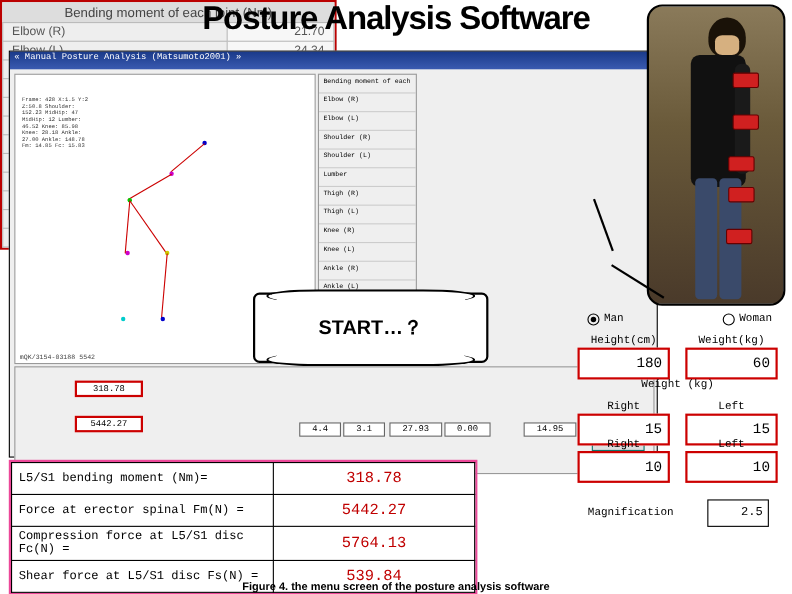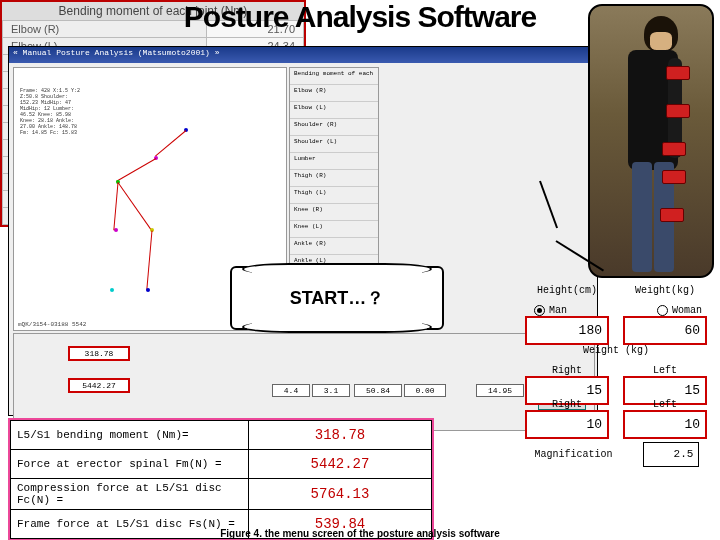--- a/index.html
+++ b/index.html
@@ -108,21 +108,21 @@
         <div class="lbl">Ankle (R)</div>
         <div class="lbl">Ankle (L)</div>
         <div class="lbl">Total moment</div>
       </div>
 
     <div class="panel bottom-row">
       <div class="red-out" style="left:54px;top:12px;width:56px">318.78</div>
       <div class="red-out" style="left:54px;top:44px;width:56px">5442.27</div>
       <div class="num-box" style="left:258px;top:50px;width:28px">4.4</div>
       <div class="num-box" style="left:298px;top:50px;width:28px">3.1</div>
-      <div class="num-box" style="left:340px;top:50px;width:38px">50.84</div>
+      <div class="num-box" style="left:340px;top:50px;width:38px">27.93</div>
       <div class="num-box" style="left:390px;top:50px;width:32px">0.00</div>
       <div class="num-box" style="left:462px;top:50px;width:38px">14.95</div>
     </div>
   </div>
 </div>
 
 <div class="bending">
   <div class="bending-title">Bending moment of each joint (Nm)</div>
   <table>
       <tbody id="bending-rows">
@@ -193,21 +193,21 @@
         </tr>
         <tr>
           <td>Force at erector spinal  Fm(N) =</td>
           <td>5442.27</td>
         </tr>
         <tr>
           <td>Compression force at L5/S1 disc Fc(N) =</td>
           <td>5764.13</td>
         </tr>
         <tr>
-          <td>Frame force at L5/S1 disc Fs(N) =</td>
+          <td>Shear force at L5/S1 disc Fs(N) =</td>
           <td>539.84</td>
         </tr>
       </tbody>
     </table>
 </div>
 
 <div class="caption">Figure 4. the menu screen of the posture analysis software</div>
 
 <div class="photo">
   <div class="person">
@@ -222,33 +222,33 @@
     <div class="marker" style="left:52px;top:130px"></div>
     <div class="marker" style="left:52px;top:158px"></div>
     <div class="marker" style="left:50px;top:196px"></div>
   </div>
 </div>
 <div class="callout-line" style="left:556px;top:240px;transform:rotate(32deg)"></div>
 <div class="callout-line" style="left:540px;top:180px;width:50px;transform:rotate(70deg)"></div>
 
 <div class="inputs">
   <div class="row">
-    <span class="hdr">Height(cm)</span>
-    <span class="hdr">Weight(kg)</span>
-  </div>
-  <div class="row">
     <span style="width:16px"></span>
     <span class="radio sel"></span>
     <span>Man</span>
     <span style="flex:1"></span>
     <span class="radio"></span>
     <span>Woman</span>
     <span style="width:12px"></span>
   </div>
   <div class="row">
+    <span class="hdr">Height(cm)</span>
+    <span class="hdr">Weight(kg)</span>
+  </div>
+  <div class="row">
     <span class="hdr"><span class="in">180</span></span>
     <span class="hdr"><span class="in">60</span></span>
   </div>
   <div class="row">
       <span class="hdr">Weight (kg)</span>
     </div>
   <div class="row">
     <span class="hdr">Right</span>
     <span class="hdr">Left</span>
   </div>
@@ -257,17 +257,17 @@
     <span class="hdr"><span class="in">15</span></span>
   </div>
   <div class="row" style="margin-top:-6px">
     <span class="hdr">Right</span>
     <span class="hdr">Left</span>
   </div>
   <div class="row">
     <span class="hdr"><span class="in">10</span></span>
     <span class="hdr"><span class="in">10</span></span>
   </div>
-  <div class="row" style="margin-top:10px">
+  <div class="row" style="margin-top:22px">
     <span style="flex:1.3;text-align:center">Magnification</span>
     <span style="flex:1;text-align:center"><span class="in sm">2.5</span></span>
   </div>
 </div>
 
 </body></html>

